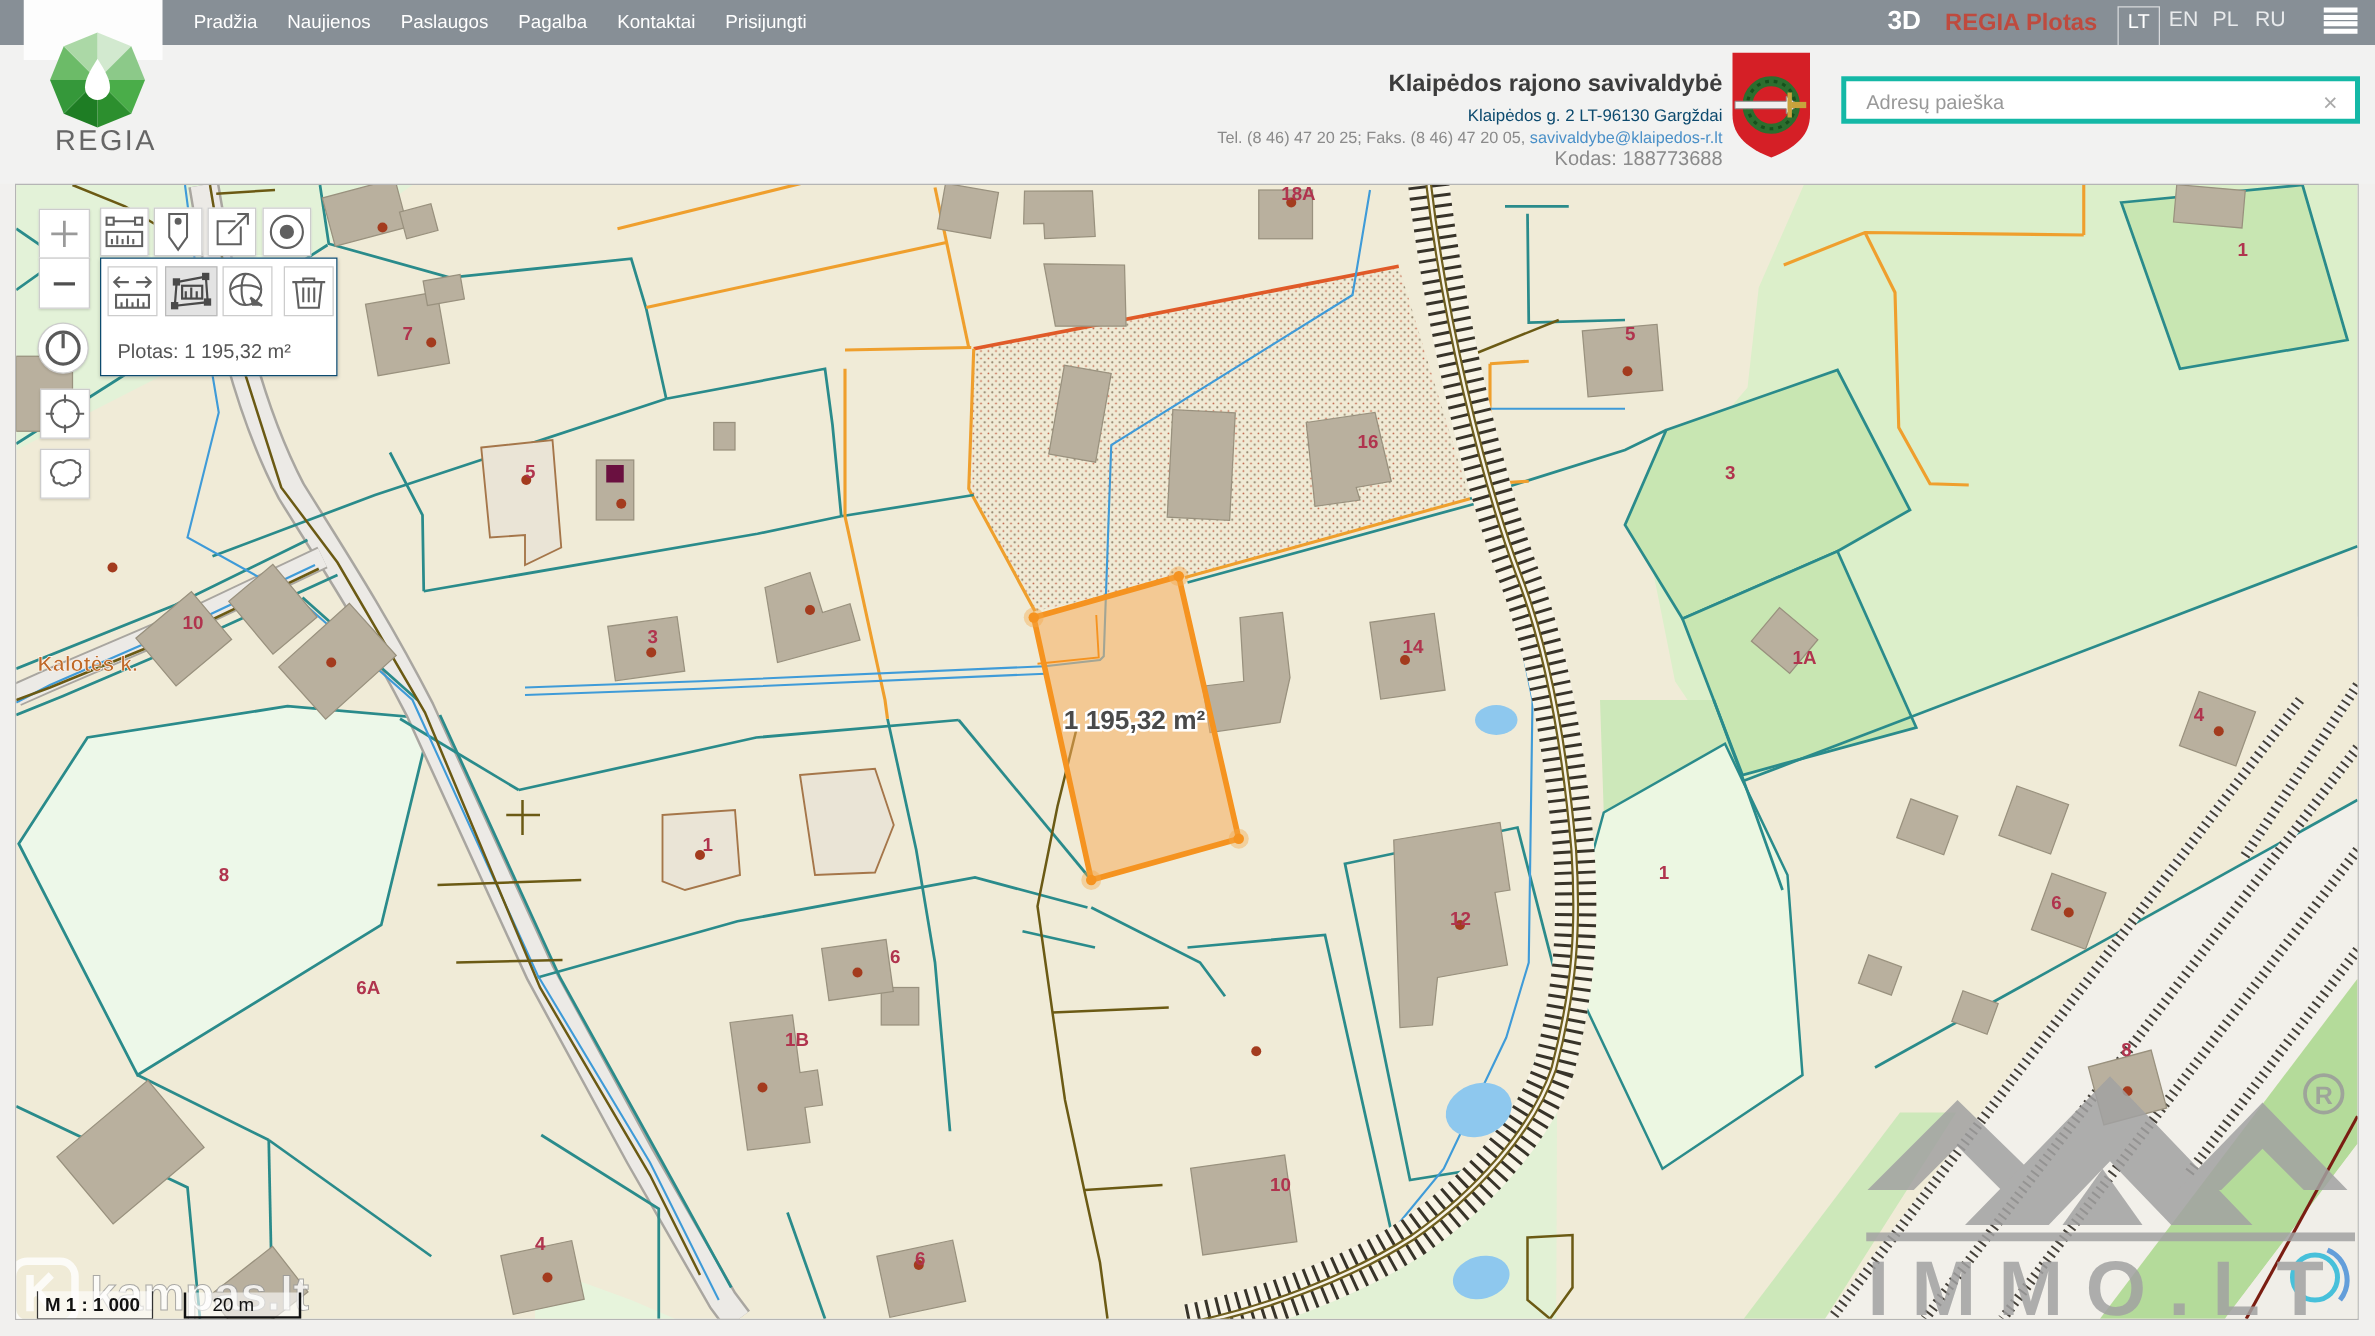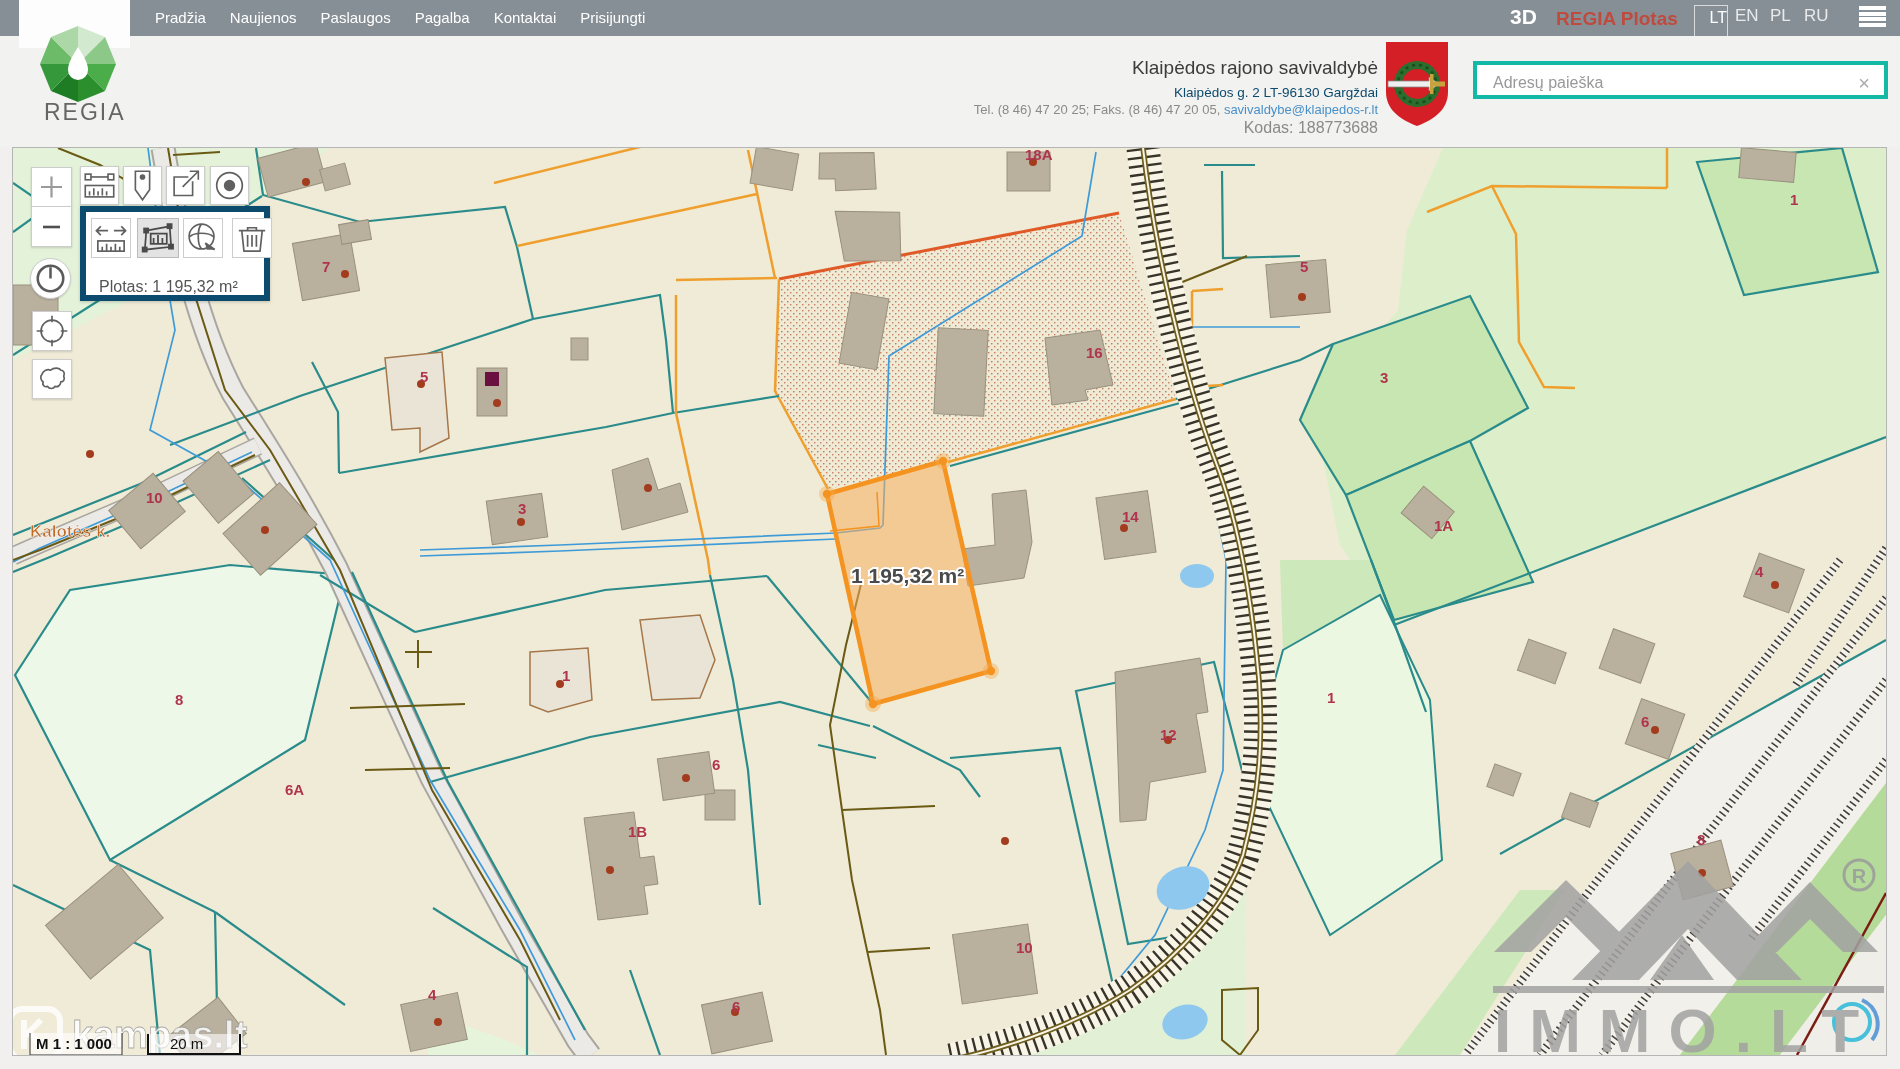--- a/index.html
+++ b/index.html
@@ -3,38 +3,38 @@
 <meta charset="utf-8">
 <style>
   html,body{margin:0;padding:0;}
   body{width:1900px;height:1069px;overflow:hidden;position:relative;
        font-family:"Liberation Sans",sans-serif;background:#f1f0ee;}
   #nav{position:absolute;left:0;top:0;width:1900px;height:36px;background:#878f96;}
   #nav .links{position:absolute;left:155px;top:0;height:36px;line-height:36px;color:#fff;font-size:15px;text-align:right;}
   #nav .links span{margin-right:24px;}
   #logobox{position:absolute;left:19px;top:0;width:111px;height:48px;background:#fdfdfd;}
   #hdr{position:absolute;left:0;top:36px;width:1900px;height:111px;background:#f2f2f1;}
-  .h1{position:absolute;top:21px;right:522px;font-size:19px;font-weight:normal;color:#3c3c3c;}
+  .h1{position:absolute;top:21px;right:522px;font-size:19px;font-weight:bold;color:#3c3c3c;}
   .h2{position:absolute;top:49px;right:522px;font-size:13.5px;color:#0c4a6e;}
   .h3{position:absolute;top:66px;right:522px;font-size:13px;color:#8a8a8a;}
   .h4{position:absolute;top:83px;right:522px;font-size:16px;color:#8a8a8a;}
   .h3 a{color:#4a90c8;text-decoration:none;}
   #search{position:absolute;left:1473px;top:25px;width:415px;height:38px;background:#fff;
           border:4px solid #14b8a6;box-sizing:border-box;}
   #search .ph{position:absolute;left:16px;top:9px;font-size:16px;color:#999;}
   #search .x{position:absolute;right:14px;top:7px;font-size:20px;color:#aaa;}
   #nav3d{position:absolute;top:5px;left:1510px;color:#fff;font-size:21px;font-weight:bold;}
   #navregia{position:absolute;top:8px;left:1556px;color:#bf4a3e;font-size:19px;font-weight:bold;}
   .lang{position:absolute;top:6px;color:#e8eaec;font-size:17px;}
   #ltbox{position:absolute;left:1694px;top:5px;width:34px;height:39px;border:1px solid #d8dadc;box-sizing:border-box;
-         color:#fff;font-size:16px;text-align:right;line-height:23px;}
+         color:#fff;font-size:16px;text-align:center;line-height:23px;}
   .bar{position:absolute;left:1859px;width:27px;height:4px;background:#fff;}
   #mapwrap{position:absolute;left:12px;top:147px;width:1875px;height:909px;border:1px solid #b5b5b5;box-sizing:border-box;}
   .btn{position:absolute;background:#fff;border:1px solid #ccc;box-sizing:border-box;box-shadow:0 1px 2px rgba(0,0,0,0.15);}
-  #panel{position:absolute;left:80px;top:206px;width:190px;height:95px;background:#fff;border:6px solid #0c4a6e;
+  #panel{position:absolute;left:80px;top:206px;width:190px;height:95px;background:#fff;border:1px solid #0c4a6e;
          box-sizing:border-box;box-shadow:0 1px 3px rgba(0,0,0,0.2);}
   #panel .txt{position:absolute;left:13px;top:66px;font-size:16px;color:#555;}
 </style>
 </head>
 <body>
 <div id="nav">
   <div class="links"><span>Pradžia</span><span>Naujienos</span><span>Paslaugos</span><span>Pagalba</span><span>Kontaktai</span><span>Prisijungti</span></div>
   <div id="nav3d">3D</div>
   <div id="navregia">REGIA Plotas</div>
   <div id="ltbox">LT</div>

